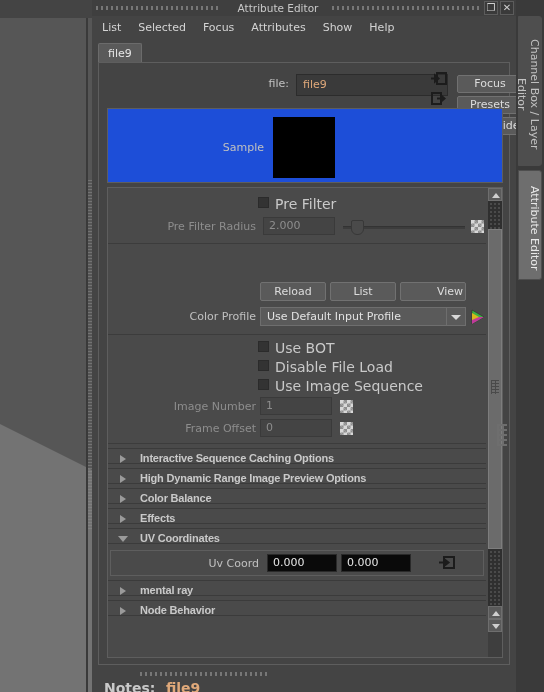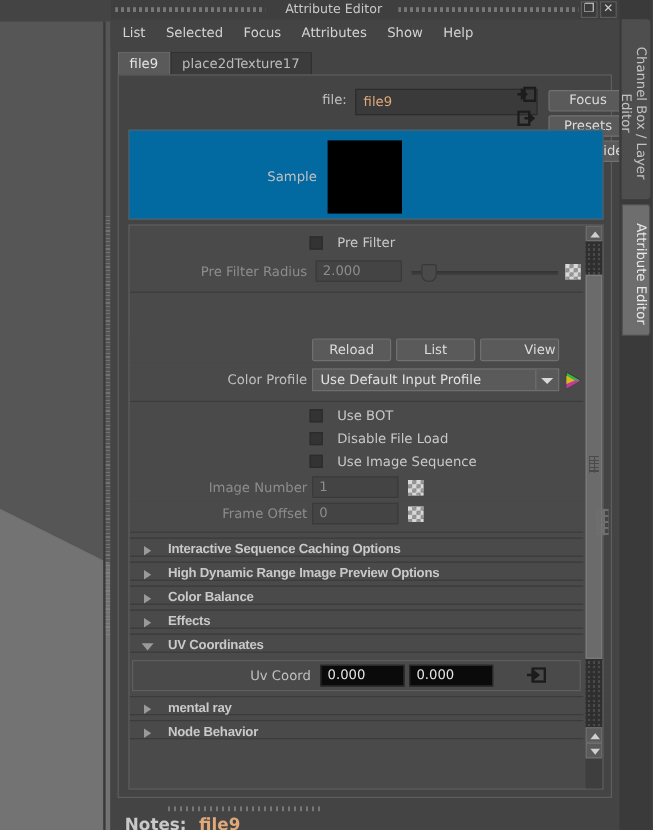--- a/index.html
+++ b/index.html
@@ -78,34 +78,34 @@
     font-size:11px; text-align:center; cursor:pointer; border-radius:2px;
   }
   .btn.disabled { color:#8a8a8a; background:#505050; border-color:#5e5e5e; cursor:default; }
   #btn-focus { position:absolute; left:358px; top:2px; width:66px; height:18px; line-height:16px; }
   #btn-presets { position:absolute; left:358px; top:23px; width:66px; height:18px; line-height:16px; }
   #btn-show { position:absolute; left:358px; top:44px; width:32px; height:18px; line-height:16px; }
   #btn-hide { position:absolute; left:392px; top:44px; width:32px; height:18px; line-height:16px; }
 
   
   #sample-frame { position:absolute; left:8px; top:45px; width:396px; height:75px;
-    background:#0369a1; border:1px solid #5e5e5e; }
+    background:#1d4ed8; border:1px solid #5e5e5e; }
   #sample-label { position:absolute; left:100px; top:32px; width:56px; }
   #sample-swatch { position:absolute; left:165px; top:8px; width:62px; height:61px; background:#000; }
 
   
   #scrollpane { position:absolute; left:8px; top:124px; width:396px; height:471px;
     background:#4a4a4a; border:1px solid #5e5e5e; overflow:hidden; }
   #pane-inner { position:absolute; left:0; top:0; width:378px; height:471px; }
 
   .sect { position:absolute; left:0; width:378px; background:#4a4a4a; }
 
   .chk { width:11px; height:11px; background:#333333; border:1px solid #2b2b2b;
     display:inline-block; vertical-align:middle; cursor:pointer; }
-  .chk-label { color:#c9c9c9; font-size:11px; margin-left:6px; vertical-align:middle; }
+  .chk-label { color:#c9c9c9; font-size:14px; margin-left:0; vertical-align:middle; }
   .dim { color:#8d8d8d; }
 
   .numfield { background:#444444; border:1px solid #3a3a3a; color:#8d8d8d;
     height:18px; line-height:16px; padding:0 5px; font-size:11px; }
   .numfield.active { background:#0a0a0a; border:1px solid #2a2a2a; color:#e6e6e6; }
 
   .slider-track { height:3px; background:#3c3c3c; border-top:1px solid #333; }
   .slider-knob {
     width:13px; height:15px; background:#4a4a4a; border:1px solid #383838;
     border-radius:2px 2px 6px 6px; cursor:pointer;
@@ -205,21 +205,20 @@
     <span class="menu-item">Selected</span>
     <span class="menu-item">Focus</span>
     <span class="menu-item">Attributes</span>
     <span class="menu-item">Show</span>
     <span class="menu-item">Help</span>
   </div>
 
   <div id="tabarea">
     <div class="tabs">
       <div class="tab active">file9</div>
-      <div class="tab">place2dTexture17</div>
     </div>
   </div>
 
   <div id="content-frame">
 
     <div id="file-row">
       <div class="lbl" id="file-label">file:</div>
       <div class="field" id="file-input">file9</div>
 
       <svg class="arrow-icon" style="left:332px; top:-1px;" viewBox="0 0 16 14">

